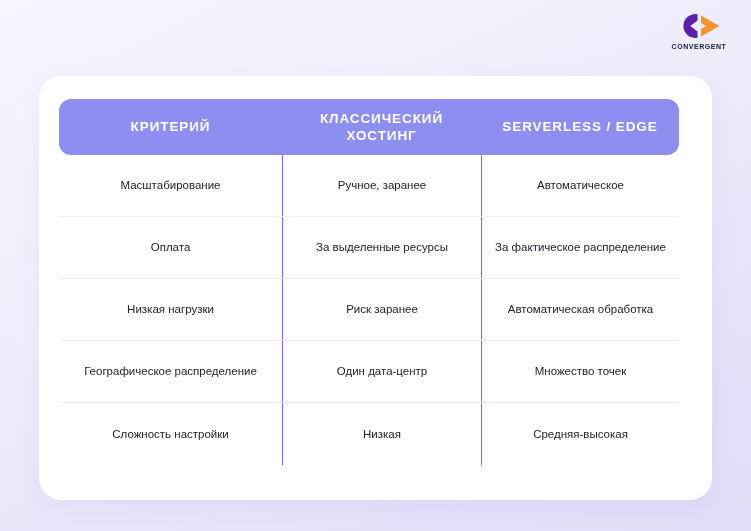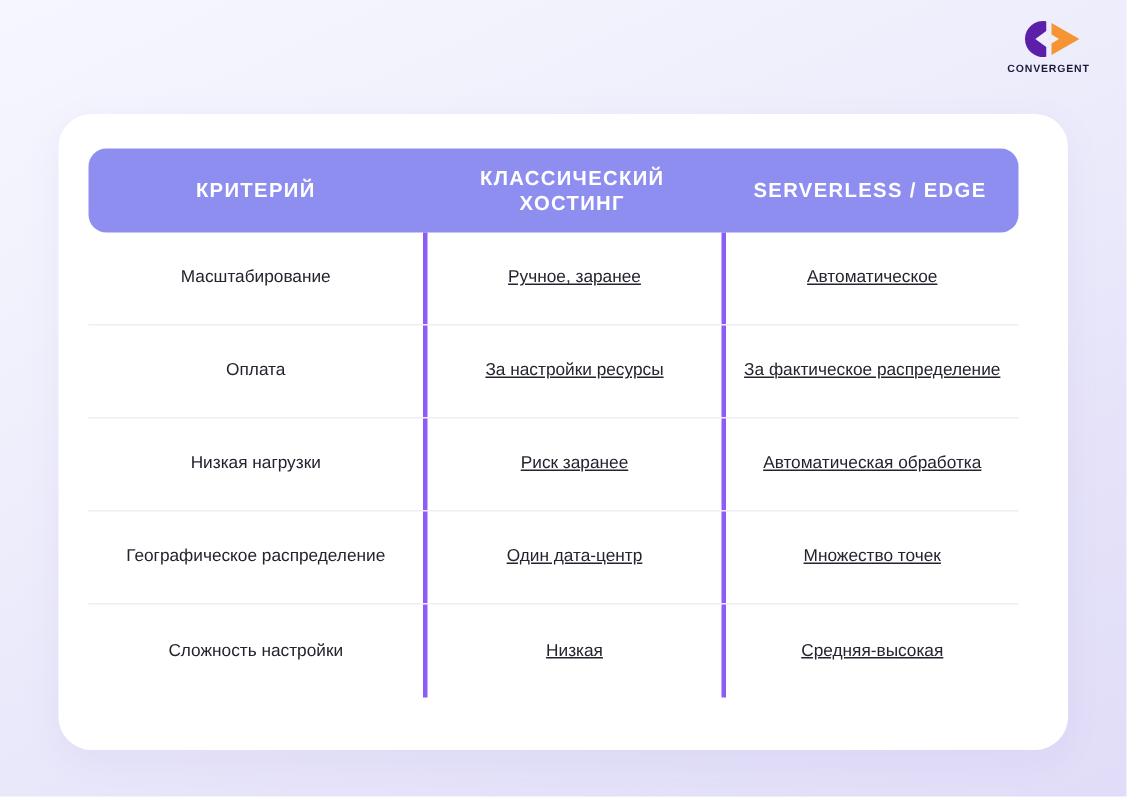--- a/index.html
+++ b/index.html
@@ -99,21 +99,21 @@
     display: flex;
     align-items: center;
     justify-content: center;
     text-align: left;
     font-size: 11.5px;
     color: #24232e;
     line-height: 1.45;
     padding: 0 8px;
     position: relative;
   }
-  .td.col-2, .td.col-3 { border-left: 3px solid #8b5cf6; text-decoration: underline; }
+  .td.col-2, .td.col-3 { border-left: 1px solid #8b5cf6; }
 </style>
 </head>
 <body>
 
 <div class="logo-wrap">
   <svg class="logo-mark" viewBox="0 0 50 28">
     <path d="M23.5 2.2 A12 12 0 1 0 23.5 25.8 L23.5 19.4 L16.2 14 L23.5 8.6 Z" fill="#5b1fa8"></path>
     <path d="M27.0 3.4 L45.6 14 L27.0 24.6 L27.0 17.0 L32.0 14 L27.0 11.0 Z" fill="#f59432"></path>
   </svg>
   <div class="logo-word">CONVERGENT</div>
@@ -131,21 +131,21 @@
     <div class="tbody">
 
       <div class="tr">
         <div class="td col-1">Масштабирование</div>
         <div class="td col-2">Ручное, заранее</div>
         <div class="td col-3">Автоматическое</div>
       </div>
 
       <div class="tr">
         <div class="td col-1">Оплата</div>
-        <div class="td col-2">За настройки ресурсы</div>
+        <div class="td col-2">За выделенные ресурсы</div>
         <div class="td col-3">За фактическое распределение</div>
       </div>
 
       <div class="tr">
         <div class="td col-1">Низкая нагрузки</div>
         <div class="td col-2">Риск заранее</div>
         <div class="td col-3">Автоматическая обработка</div>
       </div>
 
       <div class="tr">

